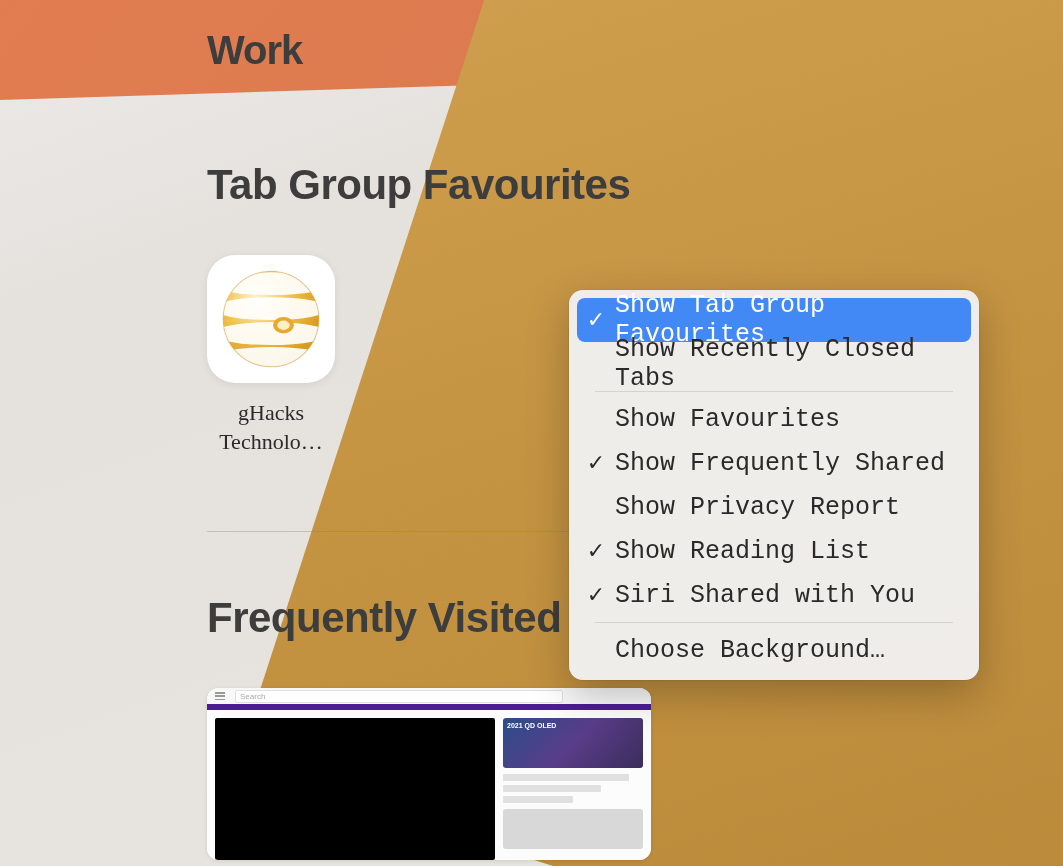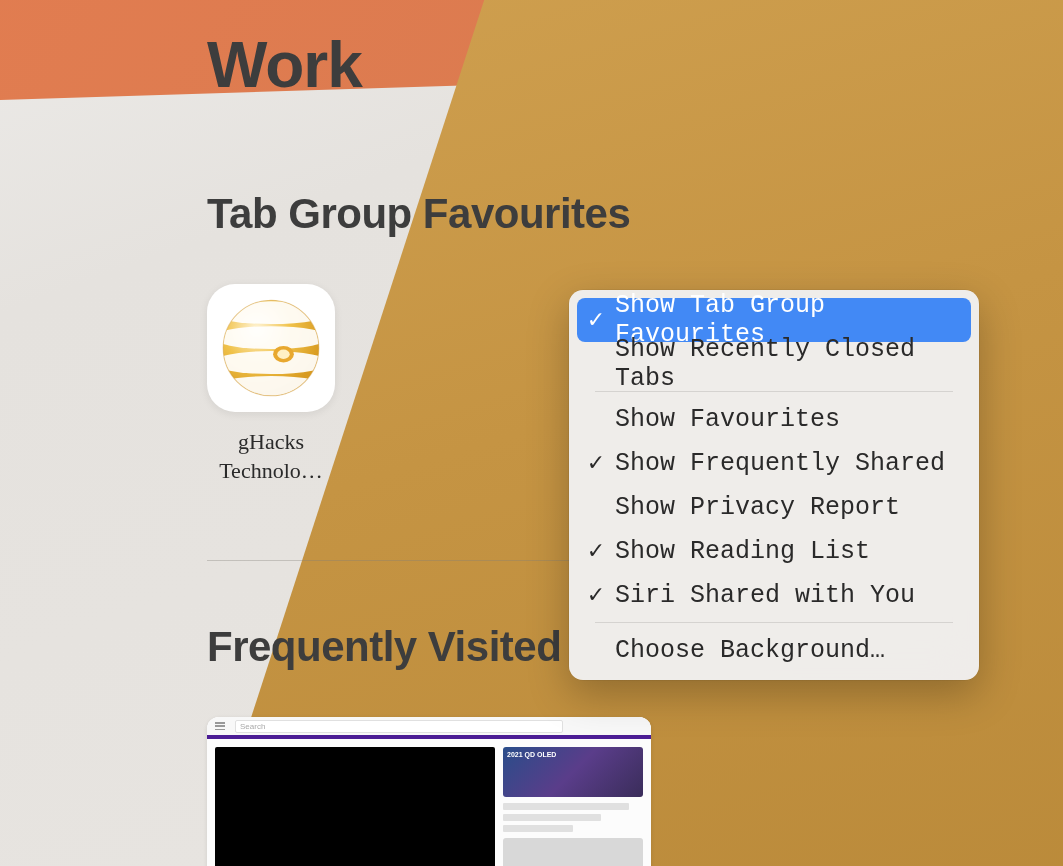--- a/index.html
+++ b/index.html
@@ -56,21 +56,21 @@
     }
     
     .content {
       position: relative;
       z-index: 1;
       padding-left: 207px;
       padding-top: 28px;
     }
     
     .page-title {
-      font-size: 64px;
+      font-size: 40px;
       font-weight: 800;
       color: #3d3d3d;
       letter-spacing: -1px;
       margin-bottom: 88px;
     }
     
     .section-title {
       font-size: 42px;
       font-weight: 800;
       color: #3d3d3d;
@@ -142,21 +142,21 @@
     .freq-thumb {
       width: 100%;
       height: 100%;
       background: #fcfcfc;
       position: relative;
     }
     
     .thumb-topbar {
       height: 22px;
       background: #f8f8f8;
-      border-bottom: 4px solid #4c1d95;
+      border-bottom: 6px solid #4c1d95;
       display: flex;
       align-items: center;
       padding: 0 8px;
       gap: 4px;
     }
     
     .thumb-menu {
       width: 10px;
       height: 8px;
       display: flex;

